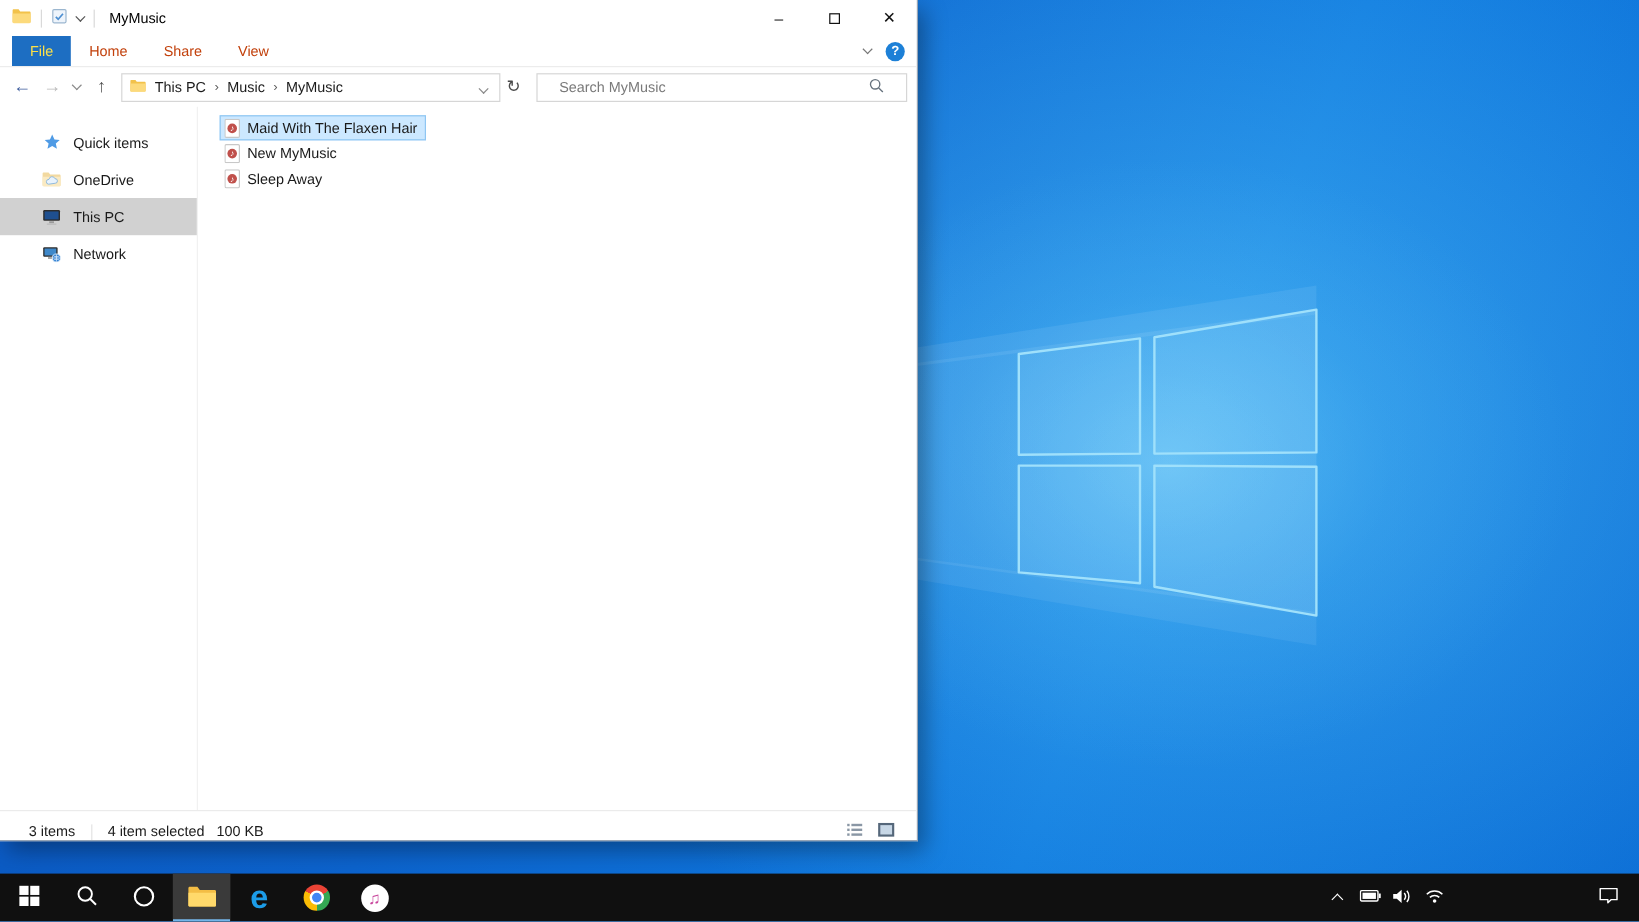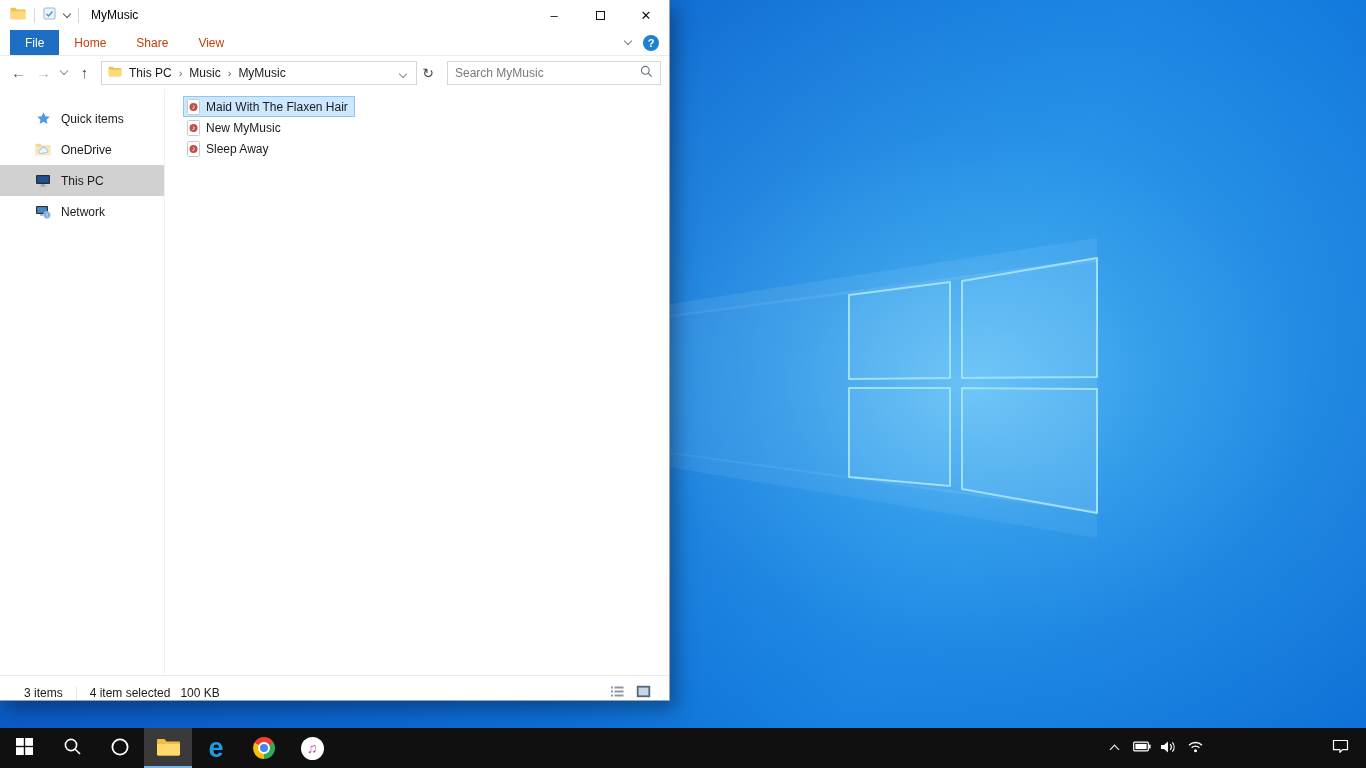--- a/index.html
+++ b/index.html
@@ -8,51 +8,51 @@
 
   
   .desktop { position:absolute; inset:0; overflow:hidden;
     background:
       radial-gradient(1050px 820px at 73% 45%, rgba(96,205,252,.50), rgba(96,205,252,0) 60%),
       linear-gradient(112deg,#0a53bb 0%,#0c63cd 35%,#0f7adf 68%,#0d6fd6 100%);
   }
   .desktop svg { position:absolute; left:0; top:0; }
 
   
-  .window { position:absolute; left:0; top:0; width:670px; height:701px; background:#fff;
+  .window { position:absolute; left:0; top:0; width:765px; height:701px; background:#fff;
     border-right:1px solid #96a4b5; border-bottom:1px solid #96a4b5;
     box-shadow:6px 8px 18px rgba(0,0,0,.35); display:flex; flex-direction:column; z-index:5; }
 
   .titlebar { height:30px; display:flex; align-items:center; }
   .qat { display:flex; align-items:center; gap:8px; padding-left:10px; flex:1; height:100%; }
   .qat .sep { width:1px; height:15px; background:#d9d9d9; }
   .title-text { margin-left:4px; color:#000; }
   .chev { width:6px; height:6px; border-right:1px solid #555; border-bottom:1px solid #555; transform:rotate(45deg); margin-top:-3px; display:inline-block; }
   .caption { display:flex; height:100%; }
   .cap-btn { width:46px; height:100%; display:flex; align-items:center; justify-content:center; font-size:13px; color:#111; }
   .max-glyph { width:9px; height:9px; border:1px solid #111; }
 
   .ribbon { height:26px; display:flex; align-items:stretch; padding-left:10px; border-bottom:1px solid #ececec; }
-  .file-tab { color:#ffffff; padding:0 15px; display:flex; align-items:center; }
+  .file-tab { color:#fde047; padding:0 15px; display:flex; align-items:center; }
   .ribbon-tab { padding:0 15px; display:flex; align-items:center; color:#c2410c; }
   .ribbon-right { margin-left:auto; display:flex; align-items:center; gap:12px; padding-right:10px; }
   .help-btn { width:16px; height:16px; border-radius:50%; color:#fff; font-size:11px; font-weight:bold; display:flex; align-items:center; justify-content:center; }
 
   .addr-row { height:33px; display:flex; align-items:center; padding:0 8px 0 6px; }
   .nav-btn { width:25px; height:28px; display:flex; align-items:center; justify-content:center; font-size:15px; }
   .nav-back { color:#3f5e9e; }
   .nav-fwd { color:#b9b9b9; }
   .nav-chev { width:16px; }
   .nav-up { color:#4c4c4c; }
   .address-box { display:flex; align-items:center; height:24px; border:1px solid #d6d6d6; background:#fff; width:316px; margin-left:4px; padding:0 4px 0 6px; }
   .crumb { padding:0 7px; white-space:nowrap; }
   .crumb-sep { color:#5c5c5c; font-size:11px; }
   .addr-chev { margin-left:auto; padding:0 6px; }
   .refresh-btn { width:22px; height:24px; display:flex; align-items:center; justify-content:center; color:#4a4a4a; font-size:14px; }
-  .search-box { display:flex; align-items:center; height:24px; border:1px solid #d6d6d6; background:#fff; margin-left:8px; flex:1; padding:0 7px;gap:12px; }
+  .search-box { display:flex; align-items:center; height:24px; border:1px solid #d6d6d6; background:#fff; margin-left:8px; flex:1; padding:0 18px;gap:12px; }
   .search-box input { border:none; outline:none; flex:1; font-size:12px; color:#333; font-family:inherit; background:transparent; }
   .search-box input::placeholder { color:#7a7a7a; }
 
   .body { flex:1; display:flex; min-height:0; }
   .sidebar { width:165px; padding-top:14px; border-right:1px solid #f1f1f1; }
   .side-item { height:31px; display:flex; align-items:center; padding-left:35px; gap:10px; }
   .side-item .icon16 { width:16px; height:16px; display:flex; align-items:center; justify-content:center; }
   .files { flex:1; padding:7px 0 0 18px; display:flex; flex-direction:column; align-items:flex-start;text-align:right; }
   .file-row { display:inline-flex; align-items:center; gap:6px; height:21px; padding:0 6px 0 3px; border:1px solid transparent; }
   .file-icon { width:13px; height:16px; display:block; }

